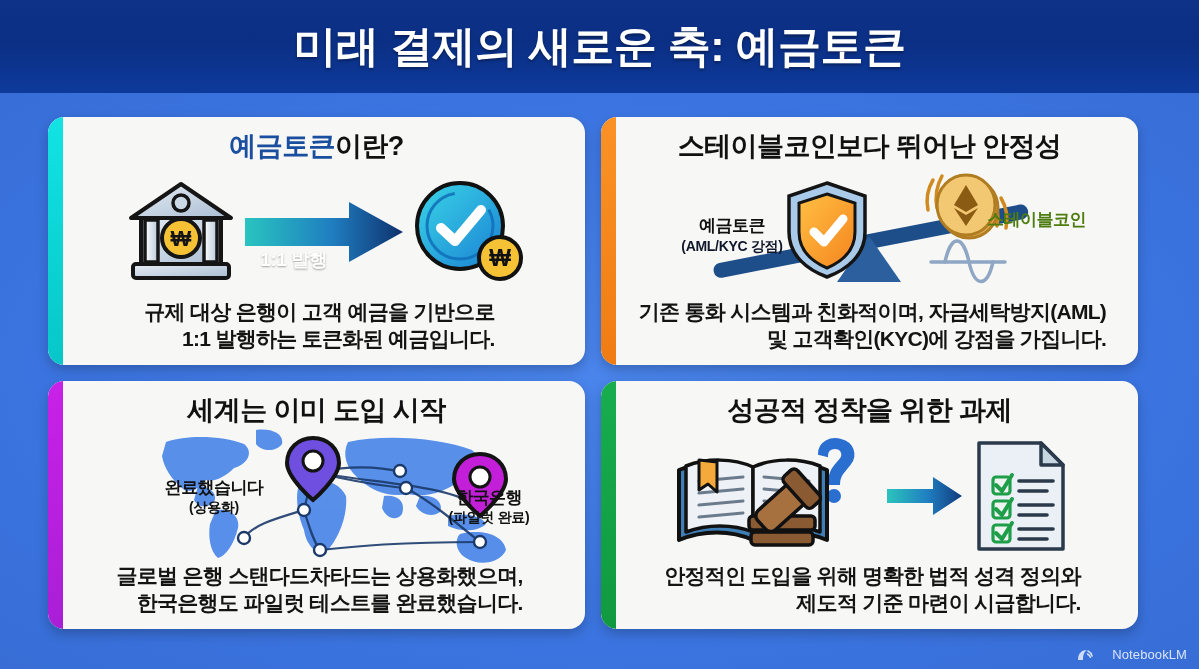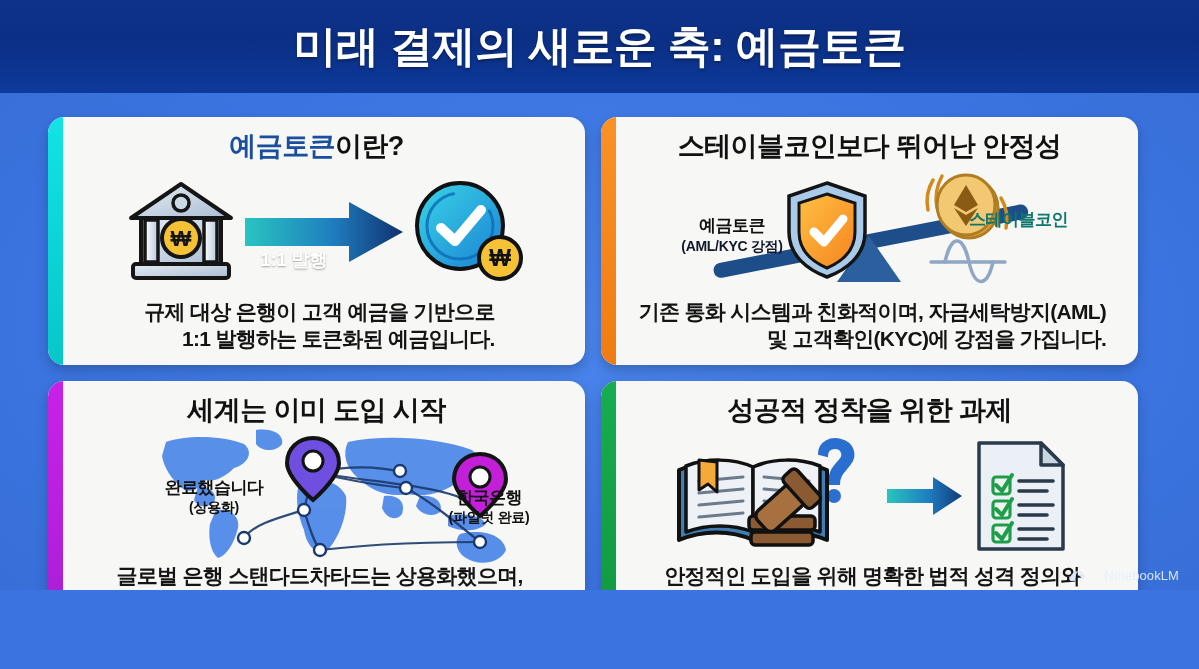--- a/index.html
+++ b/index.html
@@ -3,21 +3,21 @@
 <meta charset="utf-8">
 <style>
   * { margin:0; padding:0; box-sizing:border-box; }
   html,body { width:1199px; height:669px; overflow:hidden; }
   body {
     font-family: "Liberation Sans", "DejaVu Sans", sans-serif;
     background:#3b74e0;
   }
   #root {
     position:relative;
-    width:1199px; height:590px;
+    width:1199px; height:669px;
     background:
       radial-gradient(ellipse 1000px 500px at 50% 55%, #4a85ec 0%, #3b74e0 55%, #3569cf 100%);
     overflow:hidden;
     padding-left:16px;
   }
 
   
   .banner {
     position:absolute; left:0; top:0; width:1199px; height:93px;
     background:linear-gradient(180deg,#0e3288 0%,#0b2f84 45%,#0d3a9c 100%);
@@ -80,39 +80,39 @@
   }
 
   
   .v2 { position:relative; width:100%; height:100%; }
   .lbl-left {
     position:absolute; left:56px; top:50px; text-align:center; width:150px;
   }
   .lbl-left .l1 { font-size:17px; font-weight:bold; color:#111; letter-spacing:-.5px; }
   .lbl-left .l2 { font-size:14px; font-weight:bold; color:#0f172a; letter-spacing:-.3px; margin-top:1px;}
   .lbl-right {
-    position:absolute; left:368px; top:44px;
-    font-size:17px; font-weight:bold; color:#0f766e; letter-spacing:-.5px; white-space:nowrap;
+    position:absolute; left:386px; top:44px;
+    font-size:17px; font-weight:bold; color:#4d7c0f; letter-spacing:-.5px; white-space:nowrap;
   }
   .seesaw { position:absolute; left:0; top:0; }
 
   
   .v3 { position:relative; width:100%; height:100%; }
   .pin-lbl { position:absolute; text-align:center; }
   .pin-lbl .p1 { font-size:17px; font-weight:bold; color:#111; letter-spacing:-.6px; white-space:nowrap;}
   .pin-lbl .p2 { font-size:14px; font-weight:bold; color:#111; letter-spacing:-.3px; white-space:nowrap;}
   .lbl-sc { left:76px; top:48px; width:180px; }
   .lbl-bok { left:366px; top:58px; width:150px;text-align:center; }
 
   
   .v4 { display:flex; align-items:center; justify-content:center; gap:2px; }
 
   
   .watermark {
-    position:absolute; right:20px; bottom:7px;
+    position:absolute; right:12px; bottom:7px;
     display:flex; align-items:center; gap:19px;
     opacity:.92;
   }
   .wm-text { font-size:13px; color:#e7eeff; letter-spacing:.1px; }
 </style>
 </head>
 <body>
 
 <div id="root">
 

